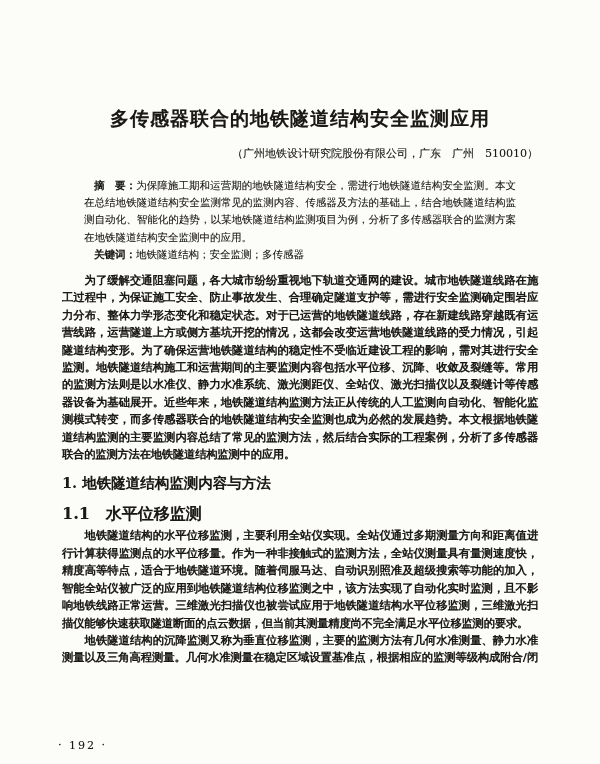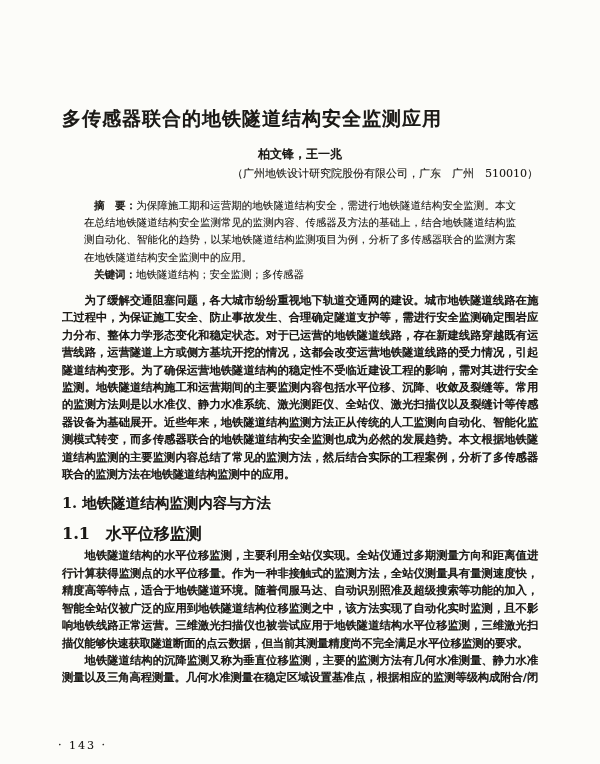--- a/index.html
+++ b/index.html
@@ -17,21 +17,21 @@
     overflow: hidden;
     font-family: "DejaVu Serif", "Liberation Serif", serif;
     color: #1b1916;
     text-shadow: 0.25px 0.25px 0 rgba(25,22,18,0.35);
   }
   .title {
     margin: 0 0 14px 0;
     font-size: 19px;
     line-height: 28px;
     font-weight: 700;
-    text-align: left;
+    text-align: center;
     letter-spacing: 1px;
   }
   .authors {
     font-size: 12px;
     line-height: 17px;
     font-weight: 700;
     text-align: center;
     margin-bottom: 3px;
   }
   .affiliation {
@@ -85,36 +85,35 @@
     letter-spacing: 2px;
   }
 </style>
 </head>
 <body>
 
 <div class="page">
 
   <h1 class="title">多传感器联合的地铁隧道结构安全监测应用</h1>
 
-  <div class="authors">柏文锋，王一兆</div>
 
   <div class="affiliation">（广州地铁设计研究院股份有限公司，广东　广州　510010）</div>
 
   <div class="abstract">
     <p><span class="lbl">摘　要：</span><span>为保障施工期和运营期的地铁隧道结构安全，需进行地铁隧道结构安全监测。本文在总结地铁隧道结构安全监测常见的监测内容、传感器及方法的基础上，结合地铁隧道结构监测自动化、智能化的趋势，以某地铁隧道结构监测项目为例，分析了多传感器联合的监测方案在地铁隧道结构安全监测中的应用。</span></p>
     <p><span class="lbl">关键词：</span><span>地铁隧道结构；安全监测；多传感器</span></p>
   </div>
 
   <p class="body indent">为了缓解交通阻塞问题，各大城市纷纷重视地下轨道交通网的建设。城市地铁隧道线路在施工过程中，为保证施工安全、防止事故发生、合理确定隧道支护等，需进行安全监测确定围岩应力分布、整体力学形态变化和稳定状态。对于已运营的地铁隧道线路，存在新建线路穿越既有运营线路，运营隧道上方或侧方基坑开挖的情况，这都会改变运营地铁隧道线路的受力情况，引起隧道结构变形。为了确保运营地铁隧道结构的稳定性不受临近建设工程的影响，需对其进行安全监测。地铁隧道结构施工和运营期间的主要监测内容包括水平位移、沉降、收敛及裂缝等。常用的监测方法则是以水准仪、静力水准系统、激光测距仪、全站仪、激光扫描仪以及裂缝计等传感器设备为基础展开。近些年来，地铁隧道结构监测方法正从传统的人工监测向自动化、智能化监测模式转变，而多传感器联合的地铁隧道结构安全监测也成为必然的发展趋势。本文根据地铁隧道结构监测的主要监测内容总结了常见的监测方法，然后结合实际的工程案例，分析了多传感器联合的监测方法在地铁隧道结构监测中的应用。</p>
 
   <h2 class="sec">1. 地铁隧道结构监测内容与方法</h2>
 
 
   <h3 class="subsec">1.1　水平位移监测</h3>
 
   <p class="body indent">地铁隧道结构的水平位移监测，主要利用全站仪实现。全站仪通过多期测量方向和距离值进行计算获得监测点的水平位移量。作为一种非接触式的监测方法，全站仪测量具有量测速度快，精度高等特点，适合于地铁隧道环境。随着伺服马达、自动识别照准及超级搜索等功能的加入，智能全站仪被广泛的应用到地铁隧道结构位移监测之中，该方法实现了自动化实时监测，且不影响地铁线路正常运营。三维激光扫描仪也被尝试应用于地铁隧道结构水平位移监测，三维激光扫描仪能够快速获取隧道断面的点云数据，但当前其测量精度尚不完全满足水平位移监测的要求。</p>
 
 
   <p class="body indent clip2">地铁隧道结构的沉降监测又称为垂直位移监测，主要的监测方法有几何水准测量、静力水准测量以及三角高程测量。几何水准测量在稳定区域设置基准点，根据相应的监测等级构成附合/闭合水准路线，定期</p>
 
-  <div class="pagenum">· 143 ·</div>
+  <div class="pagenum">· 192 ·</div>
 
 </div>
 
 </body></html>

